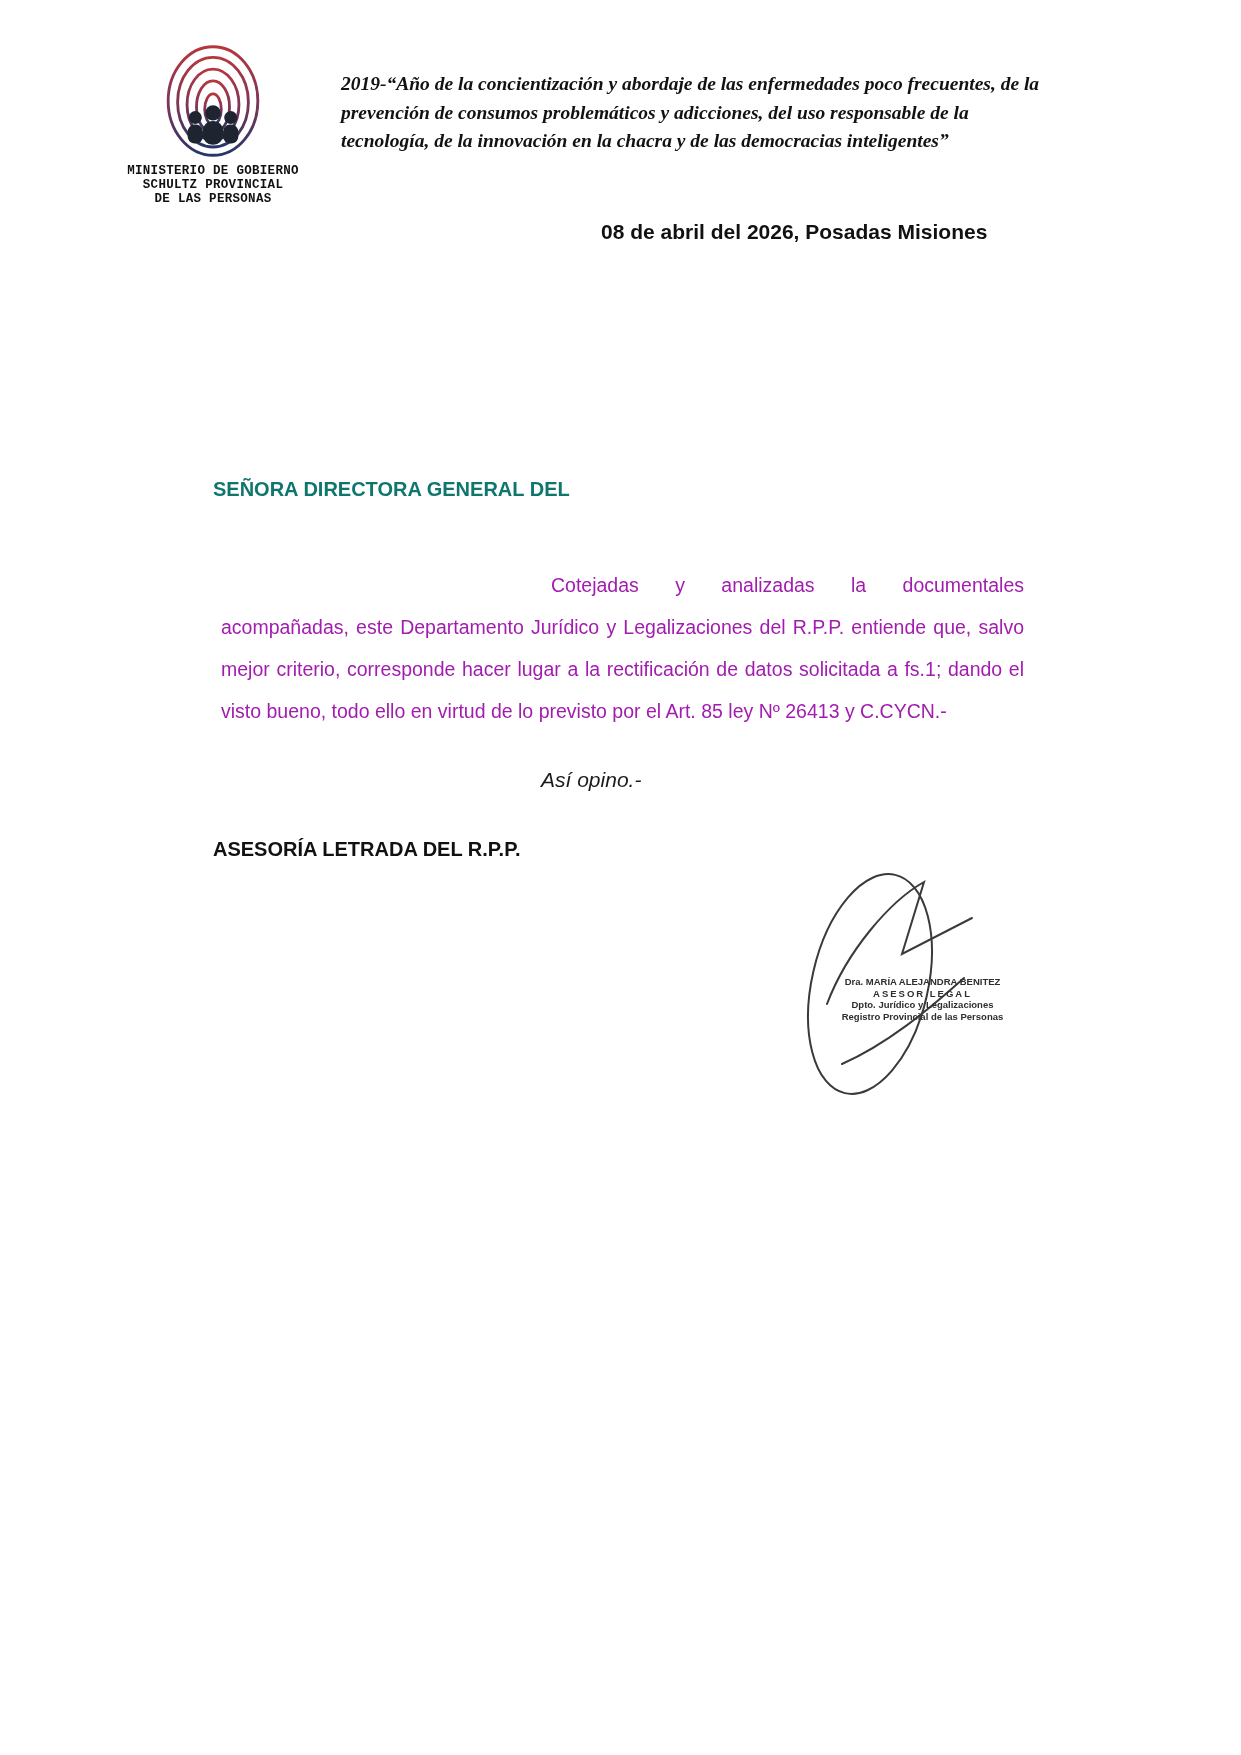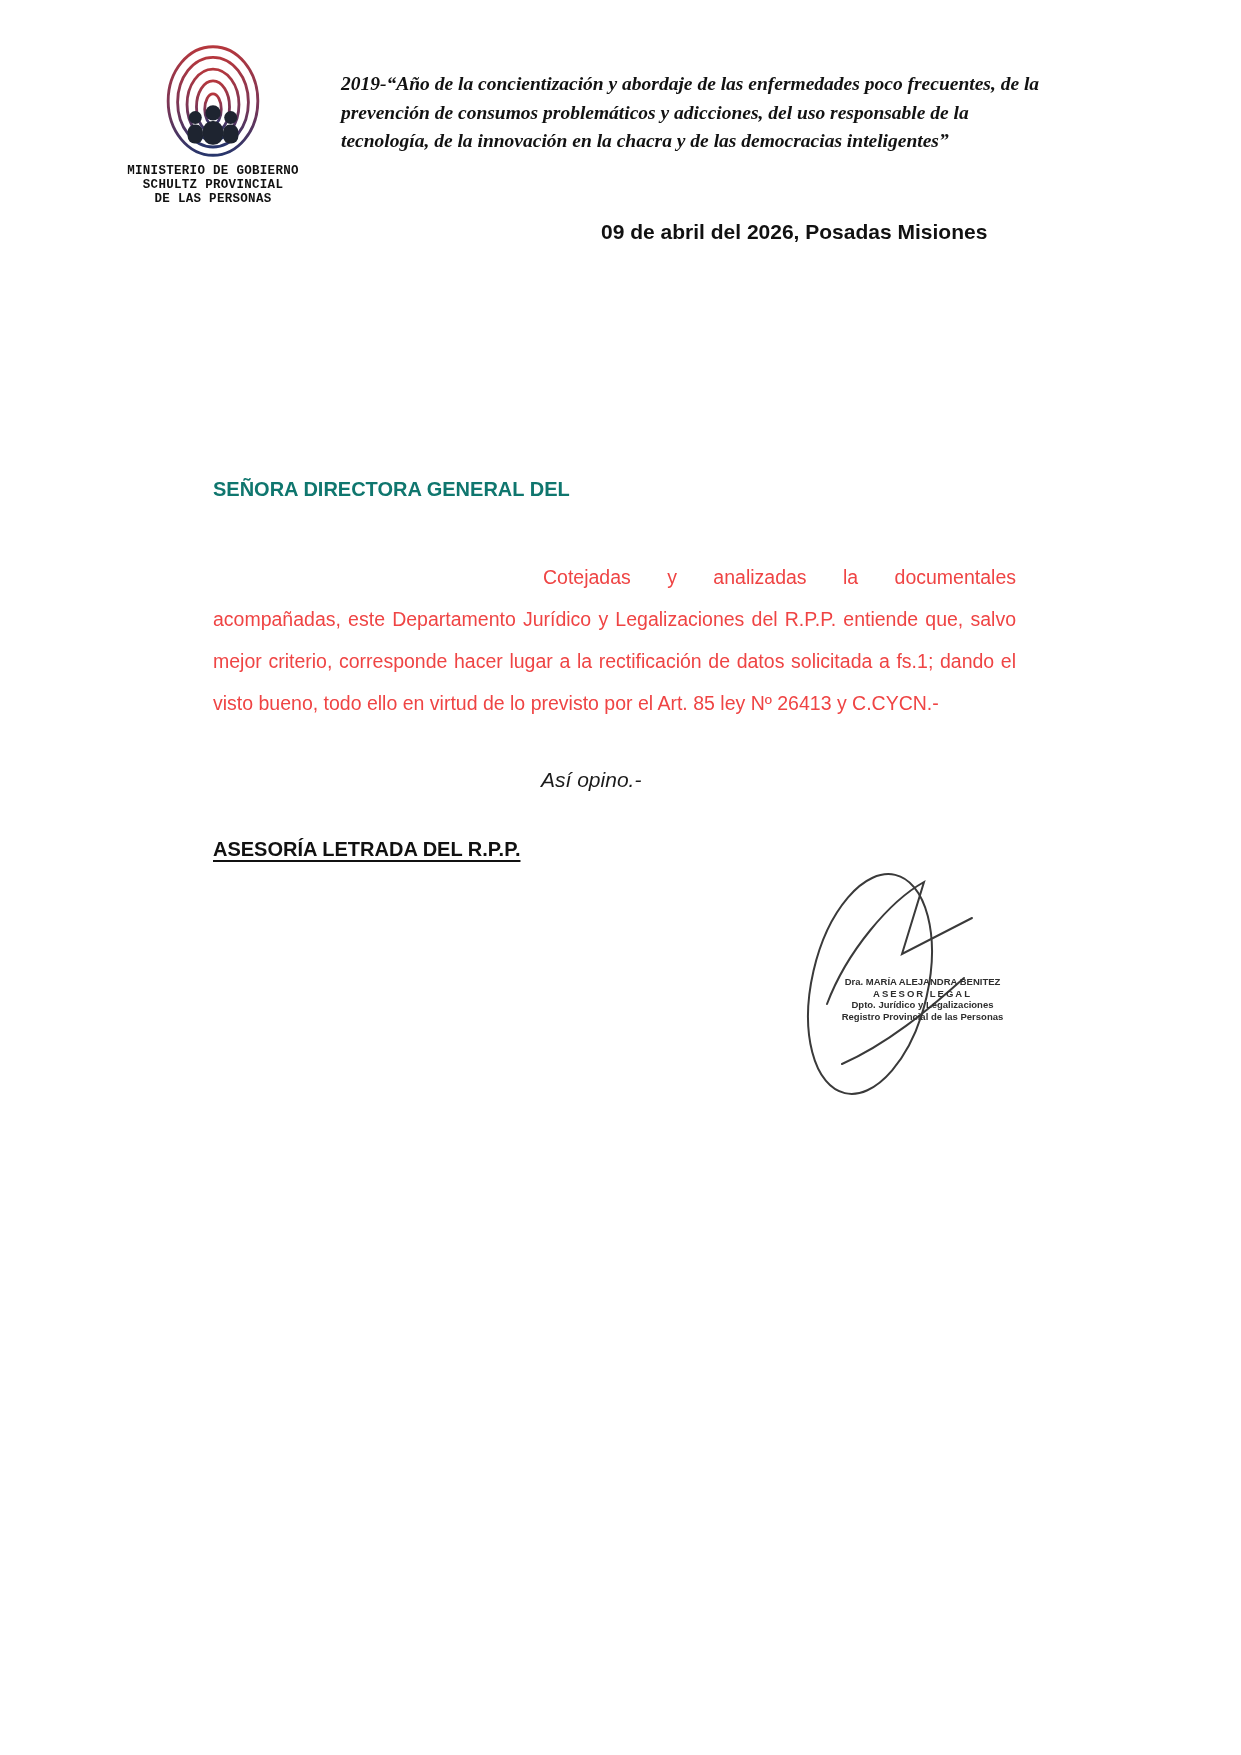--- a/index.html
+++ b/index.html
@@ -81,42 +81,41 @@
     font-size: 20px;
     font-weight: bold;
     line-height: 31px;
     color: #0f766e;
   }
   .body-par {
     position: absolute;
     left: 213px;
     top: 556px;
     width: 803px;
-    margin: 0;
+    margin: 8px;
     font-size: 19.5px;
     line-height: 42px;
     text-align: justify;
     text-indent: 330px;
-    color: #ef4444;
+    color: #a21caf;
   }
   .opinion {
     position: absolute;
     left: 541px;
     top: 768px;
     font-size: 21px;
     color: #1b1b1b;
     font-style: italic;
   }
   .closing {
     position: absolute;
     left: 213px;
     top: 838px;
     font-size: 20px;
     font-weight: bold;
-    text-decoration: underline;
     text-underline-offset: 4px;
     color: #111;
   }
 
   
   .signature {
     position: absolute;
     left: 772px;
     top: 856px;
     width: 250px;
@@ -172,21 +171,21 @@
     </svg>
     <div class="logo-text">
       <div>MINISTERIO DE GOBIERNO</div>
       <div>SCHULTZ PROVINCIAL</div>
       <div>DE LAS PERSONAS</div>
     </div>
   </div>
 
   <div class="quote">2019-“Año de la concientización y abordaje de las enfermedades poco frecuentes, de la prevención de consumos problemáticos y adicciones, del uso responsable de la tecnología, de la innovación en la chacra y de las democracias inteligentes”</div>
 
-  <div class="date-line">09 de abril del 2026, Posadas Misiones</div>
+  <div class="date-line">08 de abril del 2026, Posadas Misiones</div>
 
 
   <div class="salutation">
     <div>SEÑORA DIRECTORA GENERAL DEL</div>
   </div>
 
   <p class="body-par">Cotejadas y analizadas la documentales acompañadas, este Departamento Jurídico y Legalizaciones del R.P.P. entiende que, salvo mejor criterio, corresponde hacer lugar a la rectificación de datos solicitada a fs.1; dando el visto bueno, todo ello en virtud de lo previsto por el Art. 85 ley Nº 26413 y C.CYCN.-</p>
 
   <div class="opinion">Así opino.-</div>
 

